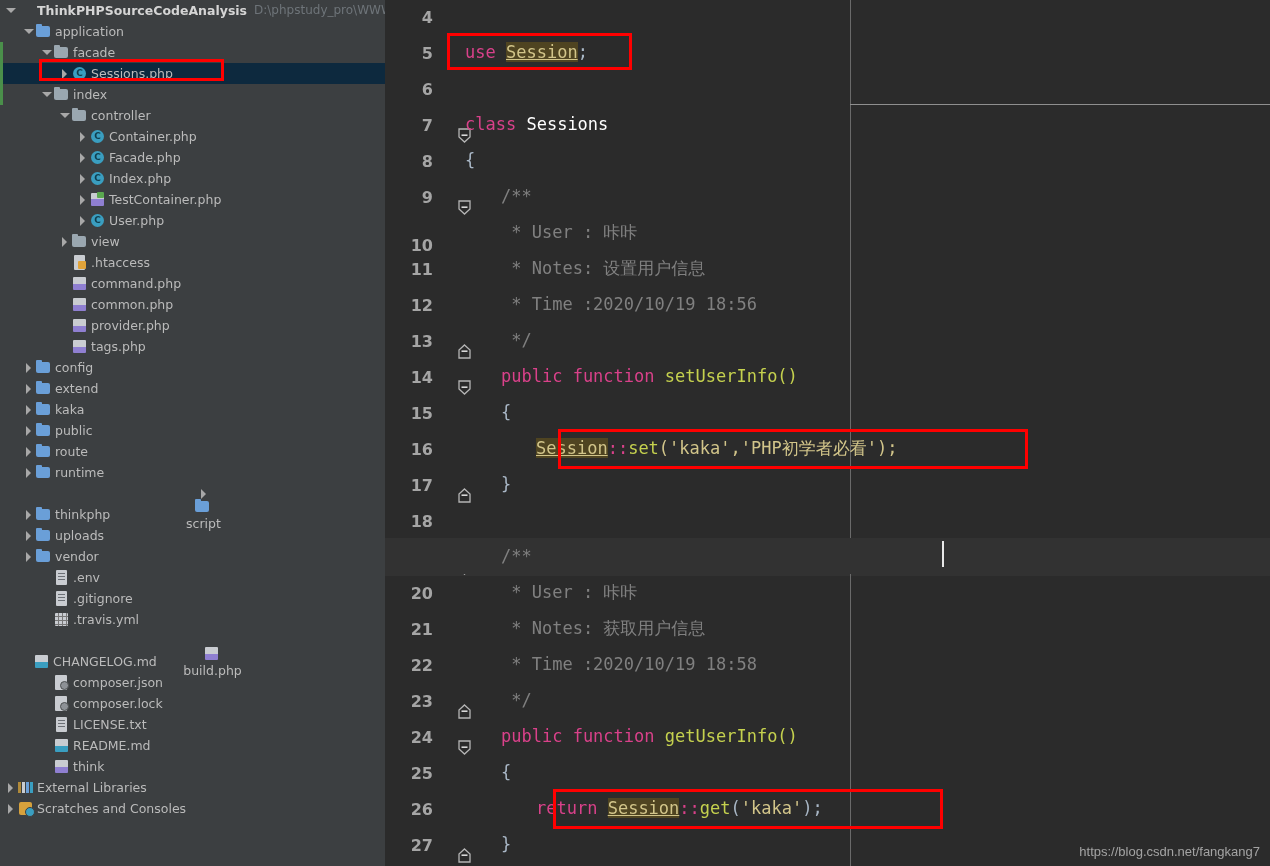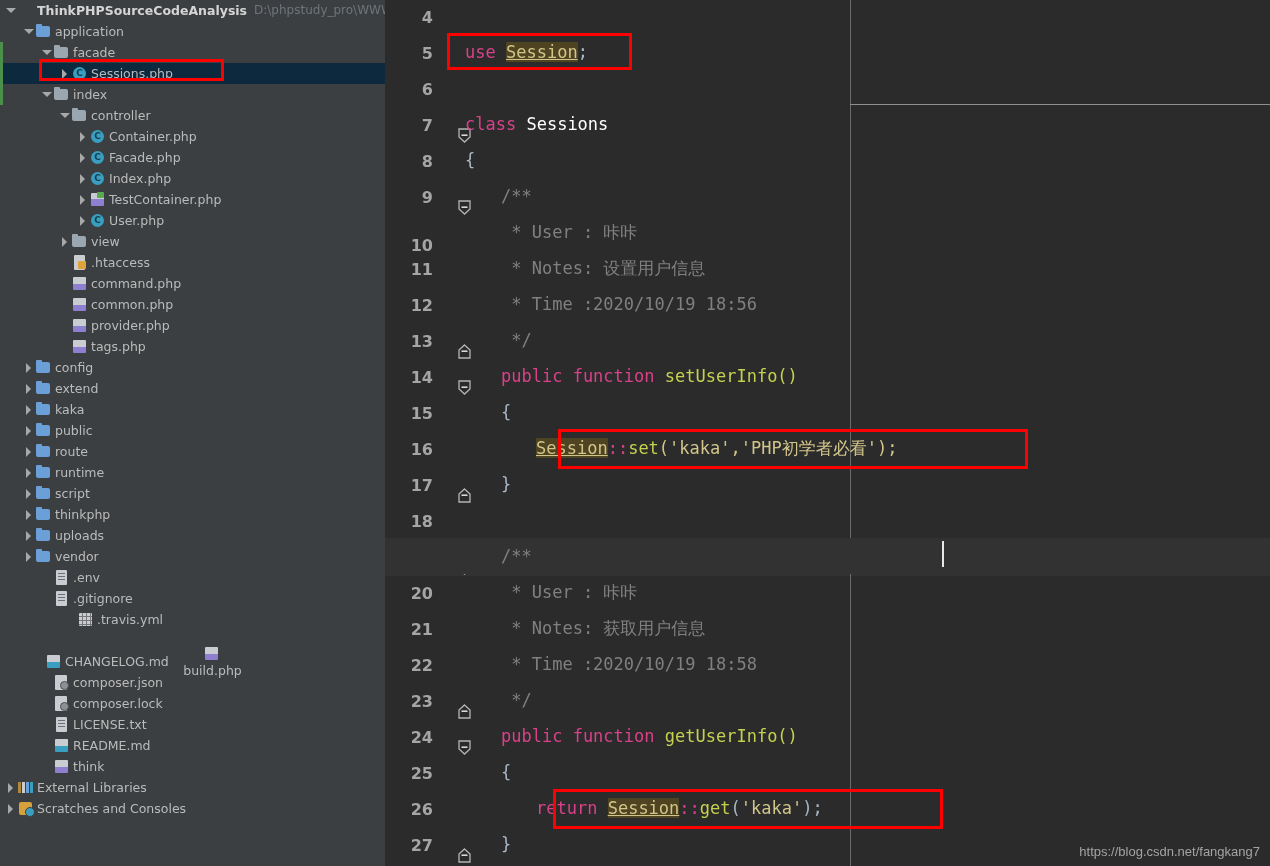--- a/index.html
+++ b/index.html
@@ -472,21 +472,21 @@
         <div class="tree-row" style="padding-left: 22px;">
           <span class="arrow right"></span>
           <span class="ticon folder folder-src"></span>
           <span class="lbl">route</span>
         </div>
         <div class="tree-row" style="padding-left: 22px;">
           <span class="arrow right"></span>
           <span class="ticon folder folder-src"></span>
           <span class="lbl">runtime</span>
         </div>
-        <div class="tree-row" style="padding-left: 22px;">
+        <div class="tree-row" style="padding-left: 22px; flex-direction: column;">
           <span class="arrow right"></span>
           <span class="ticon folder folder-src"></span>
           <span class="lbl">script</span>
         </div>
         <div class="tree-row" style="padding-left: 22px;">
           <span class="arrow right"></span>
           <span class="ticon folder folder-src"></span>
           <span class="lbl">thinkphp</span>
         </div>
         <div class="tree-row" style="padding-left: 22px;">
@@ -502,31 +502,31 @@
         <div class="tree-row" style="padding-left: 40px;">
           <span class="arrow "></span>
           <span class="ticon file"></span>
           <span class="lbl">.env</span>
         </div>
         <div class="tree-row" style="padding-left: 40px;">
           <span class="arrow "></span>
           <span class="ticon file"></span>
           <span class="lbl">.gitignore</span>
         </div>
-        <div class="tree-row" style="padding-left: 40px; margin-left: 24px;">
+        <div class="tree-row" style="padding-left: 40px;">
           <span class="arrow "></span>
           <span class="ticon yml"></span>
           <span class="lbl">.travis.yml</span>
         </div>
         <div class="tree-row" style="padding-left: 40px; flex-direction: column;">
           <span class="arrow "></span>
           <span class="ticon php"></span>
           <span class="lbl">build.php</span>
         </div>
-        <div class="tree-row" style="padding-left: 32px;">
+        <div class="tree-row" style="padding-left: 20px;">
           <span class="arrow "></span>
           <span class="ticon md"></span>
           <span class="lbl">CHANGELOG.md</span>
         </div>
         <div class="tree-row" style="padding-left: 40px;">
           <span class="arrow "></span>
           <span class="ticon json"></span>
           <span class="lbl">composer.json</span>
         </div>
         <div class="tree-row" style="padding-left: 40px;">

